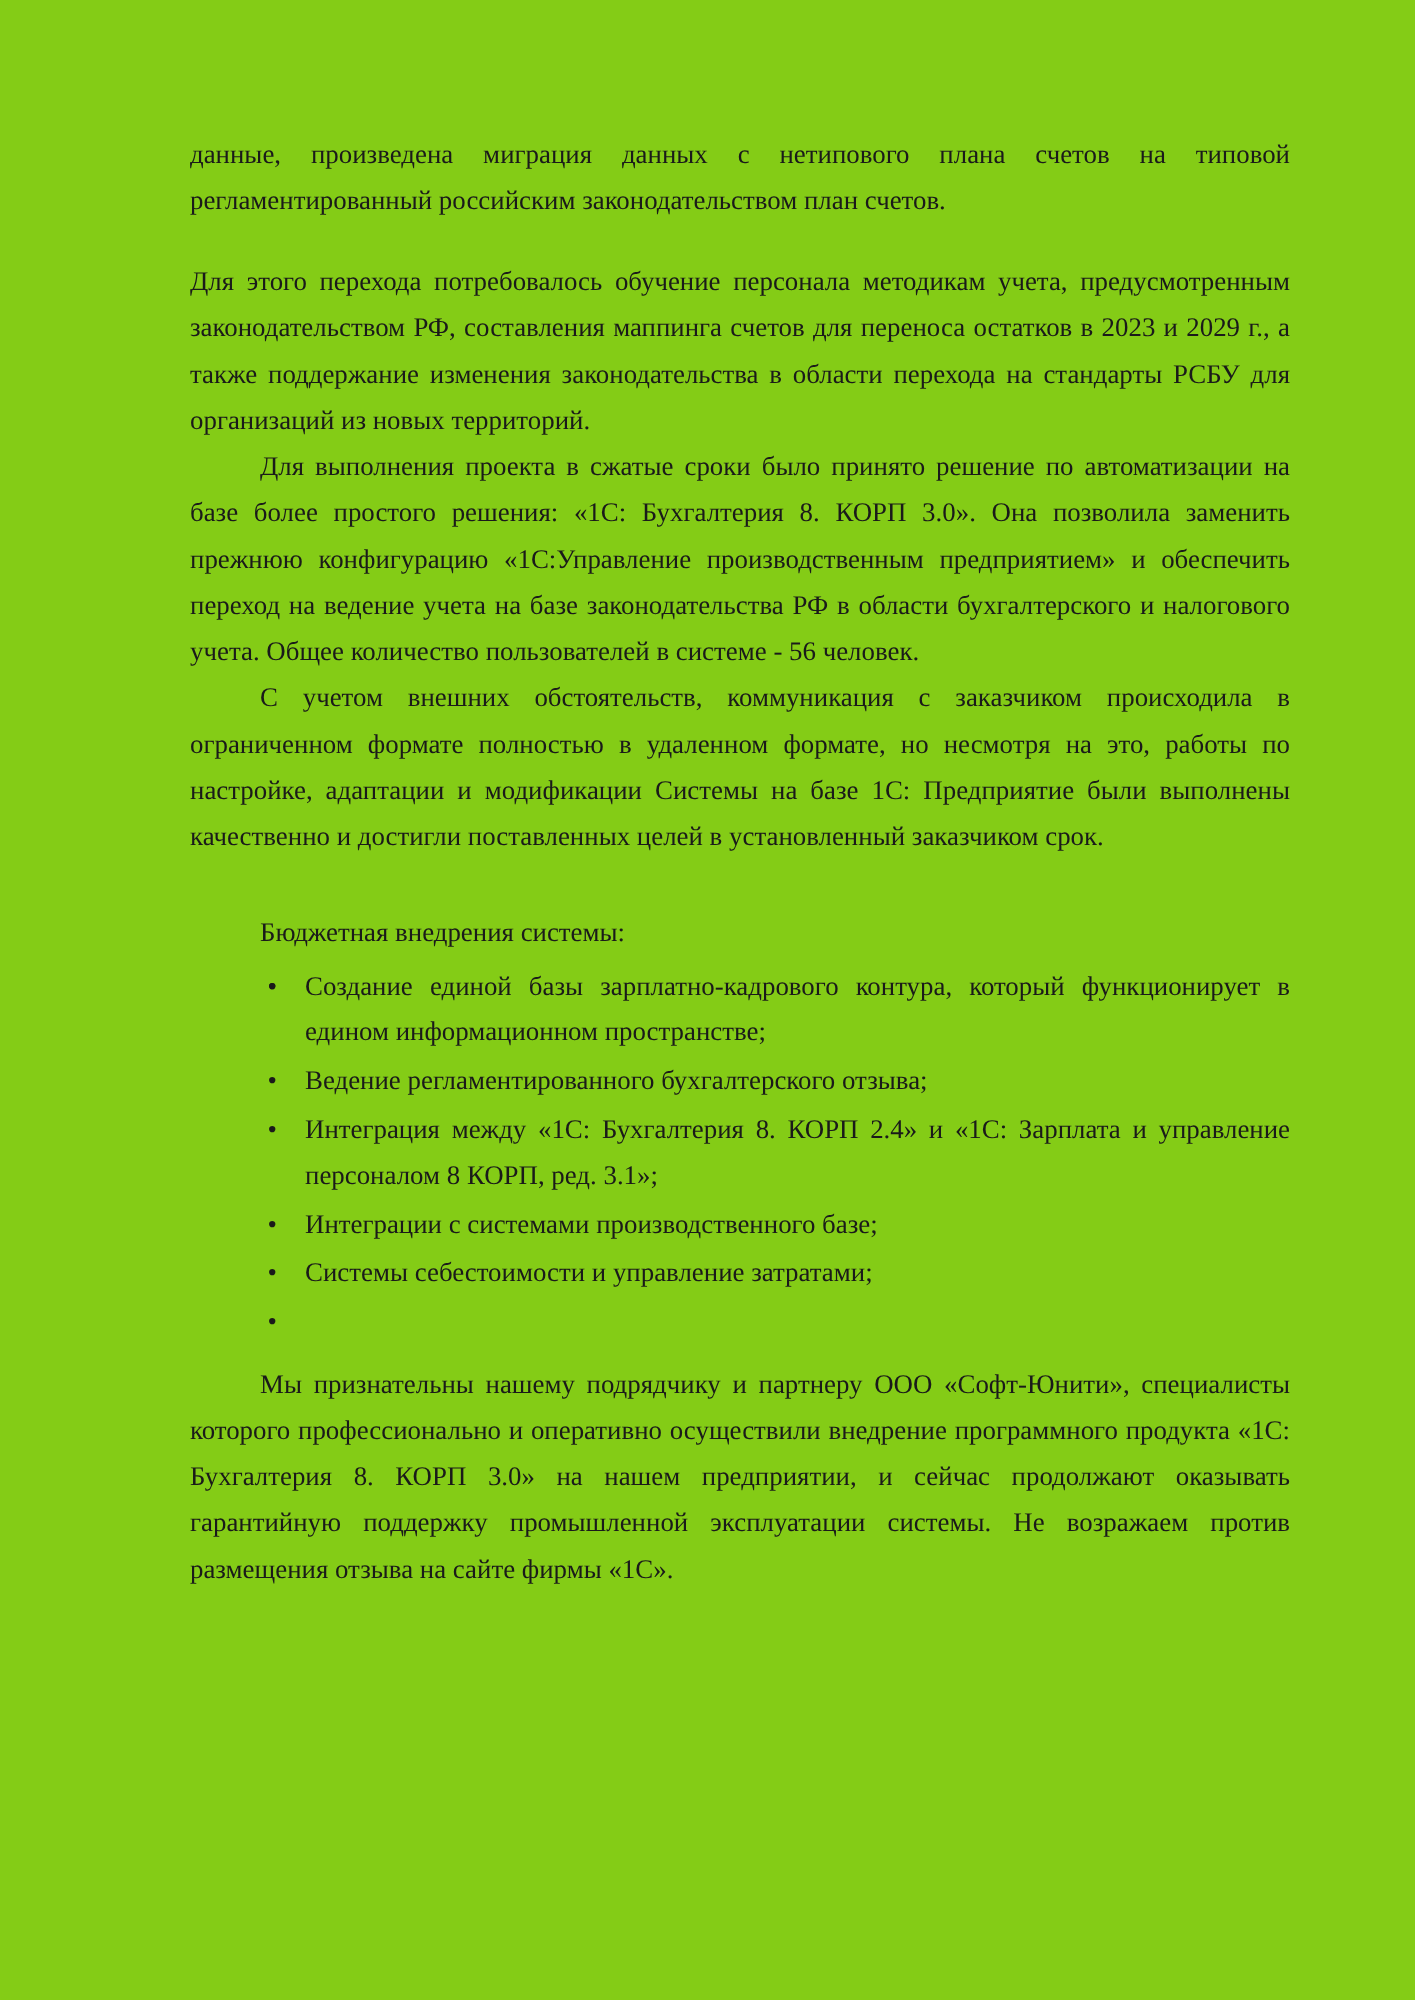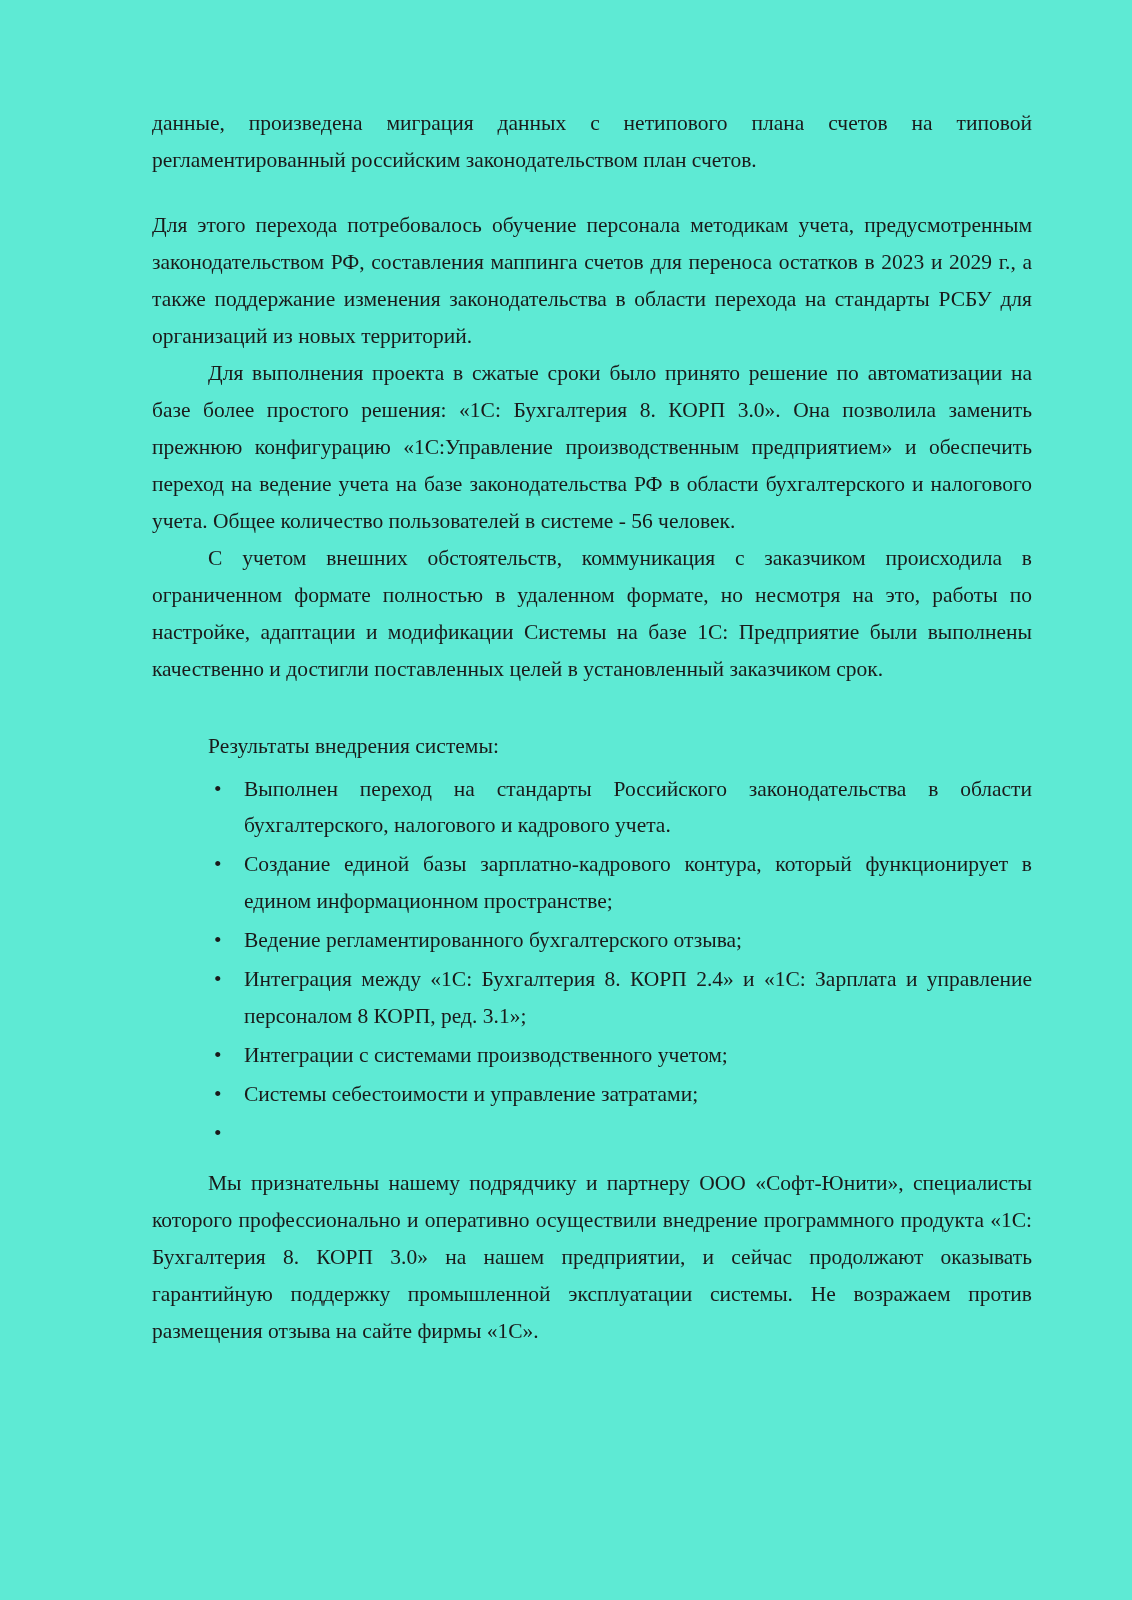--- a/index.html
+++ b/index.html
@@ -4,21 +4,21 @@
 <style>
   html, body {
     margin: 0;
     padding: 0;
     background: #ffffff;
   }
   .page {
     position: relative;
     width: 1132px;
     height: 1600px;
-    background: #5eead4;
+    background: #84cc16;
     box-sizing: border-box;
     padding: 105px 100px 60px 152px;
     font-family: "Liberation Serif", "DejaVu Serif", serif;
     color: #000000;
   }
   .doc-body {
     width: 880px;
   }
   p {
     margin: 0;
@@ -86,42 +86,41 @@
     <div class="spacer-md"></div>
 
     <p class="just-full">Для этого перехода потребовалось обучение персонала методикам учета, предусмотренным законодательством РФ, составления маппинга счетов для переноса остатков в 2023 и 2029 г., а также поддержание изменения законодательства в области перехода на стандарты РСБУ для организаций из новых территорий.</p>
 
     <p class="just-full indent">Для выполнения проекта в сжатые сроки было принято решение по автоматизации на базе более простого решения: «1С: Бухгалтерия 8. КОРП 3.0». Она позволила заменить прежнюю конфигурацию «1С:Управление производственным предприятием» и обеспечить переход на ведение учета на базе законодательства РФ в области бухгалтерского и налогового учета. Общее количество пользователей в системе - 56 человек.</p>
 
     <p class="just-full indent">С учетом внешних обстоятельств, коммуникация с заказчиком происходила в ограниченном формате полностью в удаленном формате, но несмотря на это, работы по настройке, адаптации и модификации Системы на базе 1С: Предприятие были выполнены качественно и достигли поставленных целей в установленный заказчиком срок.</p>
 
     <div class="spacer-lg"></div>
 
-    <p class="results-head">Результаты внедрения системы:</p>
+    <p class="results-head">Бюджетная внедрения системы:</p>
 
     <ul class="bullets">
       <li>
         <span class="bullet-dot">•</span>
-        <span class="txt">Выполнен переход на стандарты Российского законодательства в области бухгалтерского, налогового и кадрового учета.</span>
       </li>
       <li>
         <span class="bullet-dot">•</span>
         <span class="txt">Создание единой базы зарплатно-кадрового контура, который функционирует в едином информационном пространстве;</span>
       </li>
       <li>
         <span class="bullet-dot">•</span>
         <span class="txt nojust">Ведение регламентированного бухгалтерского отзыва;</span>
       </li>
       <li>
         <span class="bullet-dot">•</span>
         <span class="txt">Интеграция между «1С: Бухгалтерия 8. КОРП 2.4» и «1С: Зарплата и управление персоналом 8 КОРП, ред. 3.1»;</span>
       </li>
       <li>
         <span class="bullet-dot">•</span>
-        <span class="txt nojust">Интеграции с системами производственного учетом;</span>
+        <span class="txt nojust">Интеграции с системами производственного базе;</span>
       </li>
       <li>
         <span class="bullet-dot">•</span>
         <span class="txt nojust">Системы себестоимости и управление затратами;</span>
       </li>
       <li>
         <span class="bullet-dot">•</span>
       </li>
     </ul>
 

